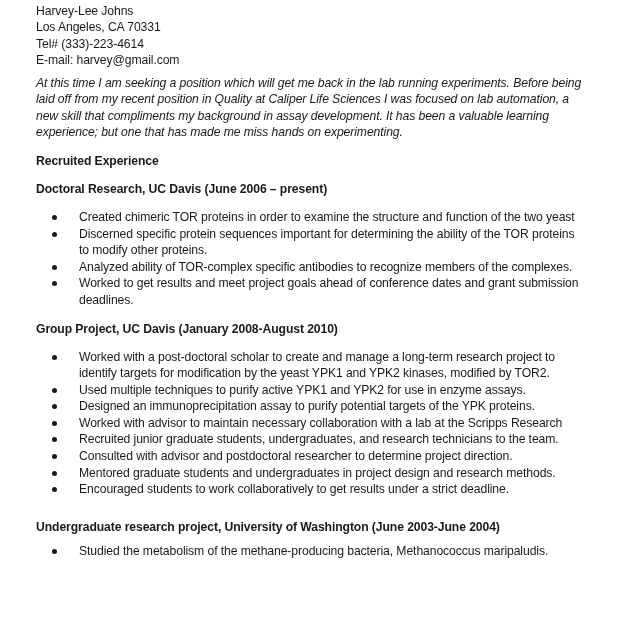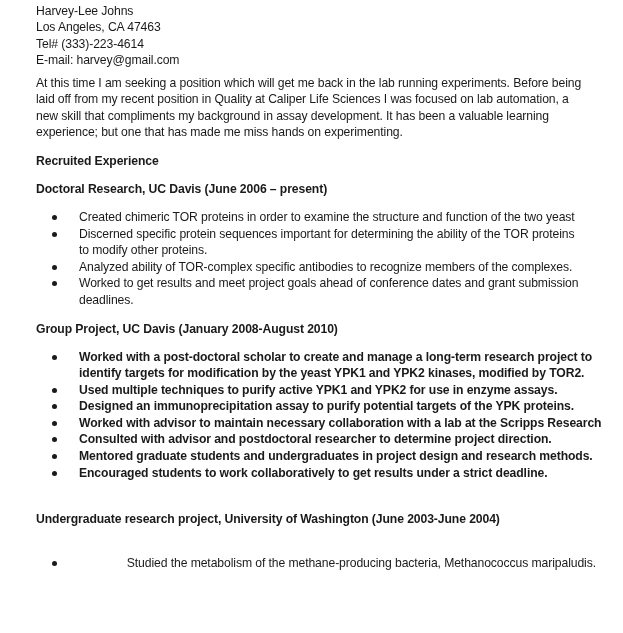--- a/index.html
+++ b/index.html
@@ -30,20 +30,21 @@
     }
     .contact .line { height: 16.4px; line-height: 16.4px; }
     .heading {
       font-weight: bold;
       height: 16px;
       line-height: 16px;
       white-space: nowrap;
     }
     .para {
       line-height: 16.6px;
+      font-style: italic;
     }
     .para .line { height: 16.6px; line-height: 16.6px; }
     ul.bullets {
       list-style: none;
       margin: 0;
       padding: 0;
     }
     ul.bullets li {
       position: relative;
       padding-left: 43px;
@@ -60,21 +61,21 @@
       background: #1a1a1a;
     }
   </style>
 </head>
 <body>
 
 <div class="page">
 
   <div class="contact">
     <div class="line">Harvey-Lee Johns</div>
-    <div class="line">Los Angeles, CA 47463</div>
+    <div class="line">Los Angeles, CA 70331</div>
     <div class="line">Tel# (333)-223-4614</div>
     <div class="line">E-mail: harvey@gmail.com</div>
   </div>
 
 
   <div class="para" style="margin-top:6px;">
     <div class="line">At this time I am seeking a position which will get me back in the lab running experiments. Before being</div>
     <div class="line">laid off from my recent position in Quality at Caliper Life Sciences I was focused on lab automation, a</div>
     <div class="line">new skill that compliments my background in assay development. It has been a valuable learning</div>
     <div class="line">experience; but one that has made me miss hands on experimenting.</div>
@@ -100,54 +101,58 @@
     </li>
     <li>
       <span class="bullet"></span>
       <div class="line">Worked to get results and meet project goals ahead of conference dates and grant submission</div>
       <div class="line">deadlines.</div>
     </li>
   </ul>
 
   <div class="heading" style="margin-top:12px;">Group Project, UC Davis (January 2008-August 2010)</div>
 
-  <ul class="bullets" style="margin-top:12px;font-weight:bold;">
+  <ul class="bullets" style="margin-top:12px;">
     <li>
       <span class="bullet"></span>
       <div class="line">Worked with a post-doctoral scholar to create and manage a long-term research project to</div>
       <div class="line">identify targets for modification by the yeast YPK1 and YPK2 kinases, modified by TOR2.</div>
     </li>
     <li>
       <span class="bullet"></span>
       <div class="line">Used multiple techniques to purify active YPK1 and YPK2 for use in enzyme assays.</div>
     </li>
     <li>
       <span class="bullet"></span>
       <div class="line">Designed an immunoprecipitation assay to purify potential targets of the YPK proteins.</div>
     </li>
     <li>
       <span class="bullet"></span>
       <div class="line">Worked with advisor to maintain necessary collaboration with a lab at the Scripps Research</div>
     </li>
     <li>
       <span class="bullet"></span>
+      <div class="line">Recruited junior graduate students, undergraduates, and research technicians to the team.</div>
+    </li>
+    <li>
+      <span class="bullet"></span>
       <div class="line">Consulted with advisor and postdoctoral researcher to determine project direction.</div>
     </li>
     <li>
       <span class="bullet"></span>
       <div class="line">Mentored graduate students and undergraduates in project design and research methods.</div>
     </li>
     <li>
       <span class="bullet"></span>
       <div class="line">Encouraged students to work collaboratively to get results under a strict deadline.</div>
     </li>
   </ul>
 
-  <div class="heading" style="margin-top:30px;">Undergraduate research project, University of Washington (June 2003-June 2004)</div>
+  <div class="heading" style="margin-top:21px;">Undergraduate research project, University of Washington (June 2003-June 2004)</div>
 
-  <ul class="bullets" style="margin-top:28px;text-align:right;">
+  <ul class="bullets" style="margin-top:8px;">
     <li>
       <span class="bullet"></span>
       <div class="line">Studied the metabolism of the methane-producing bacteria, Methanococcus maripaludis.</div>
     </li>
   </ul>
 
 </div>
 
 </body></html>

